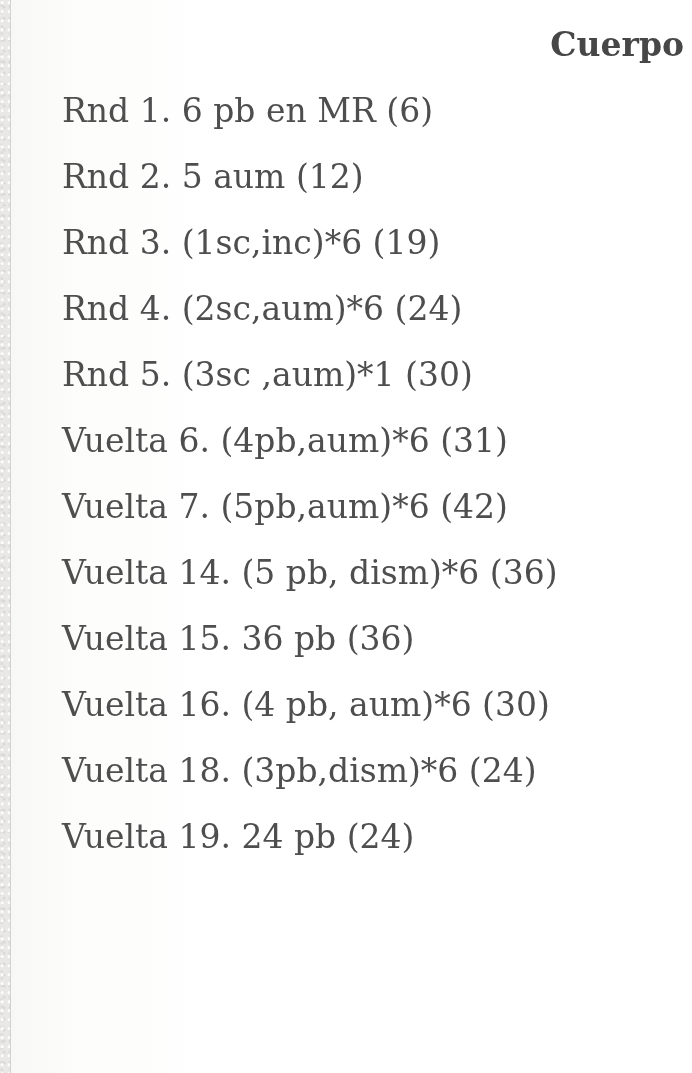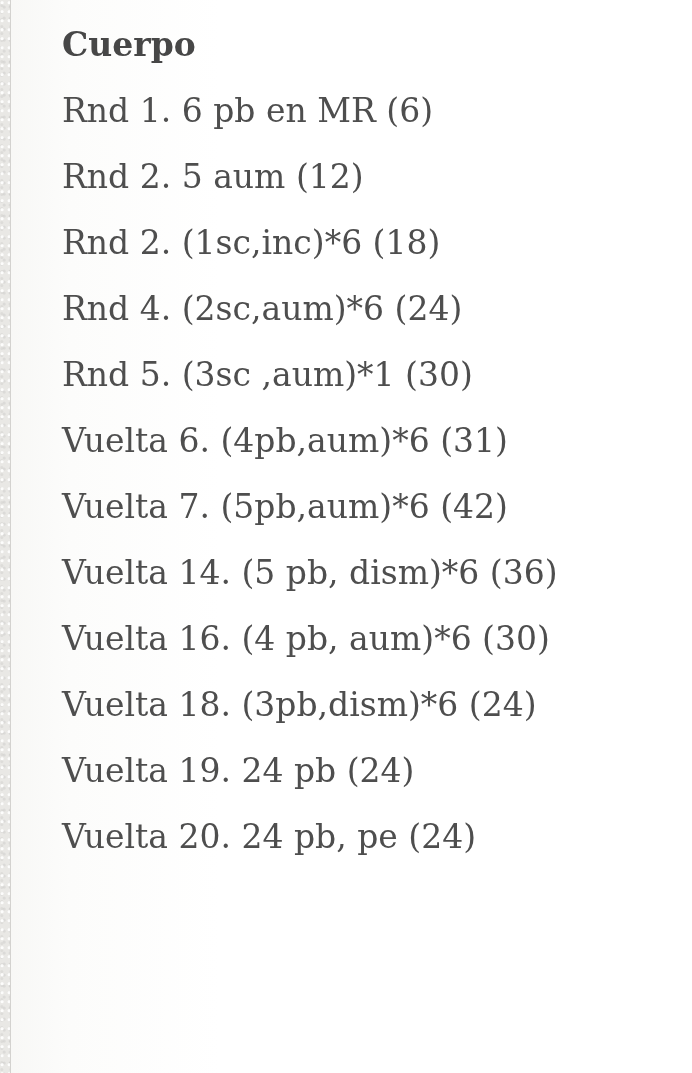--- a/index.html
+++ b/index.html
@@ -37,39 +37,40 @@
     font-size: 33px;
     line-height: 66px;
     white-space: nowrap;
   }
   .title {
     margin: 0;
     font-size: 33px;
     line-height: 66px;
     font-weight: 700;
     color: #474747;
+    text-align: right;
   }
   .row {
     height: 66px;
   }
 </style>
 </head>
 <body>
 
 <div class="edge-strip"></div>
 
 <main class="content">
   <h2 class="title">Cuerpo</h2>
   <div>
       <div class="row">Rnd 1. 6 pb en MR (6)</div>
       <div class="row">Rnd 2. 5 aum (12)</div>
-      <div class="row">Rnd 2. (1sc,inc)*6 (18)</div>
+      <div class="row">Rnd 3. (1sc,inc)*6 (19)</div>
       <div class="row">Rnd 4. (2sc,aum)*6 (24)</div>
       <div class="row">Rnd 5. (3sc ,aum)*1 (30)</div>
       <div class="row">Vuelta 6. (4pb,aum)*6 (31)</div>
       <div class="row">Vuelta 7. (5pb,aum)*6 (42)</div>
       <div class="row">Vuelta 14. (5 pb, dism)*6 (36)</div>
+      <div class="row">Vuelta 15. 36 pb (36)</div>
       <div class="row">Vuelta 16. (4 pb, aum)*6 (30)</div>
       <div class="row">Vuelta 18. (3pb,dism)*6 (24)</div>
       <div class="row">Vuelta 19. 24 pb (24)</div>
-      <div class="row">Vuelta 20. 24 pb, pe (24)</div>
     </div>
 </main>
 
 </body></html>

